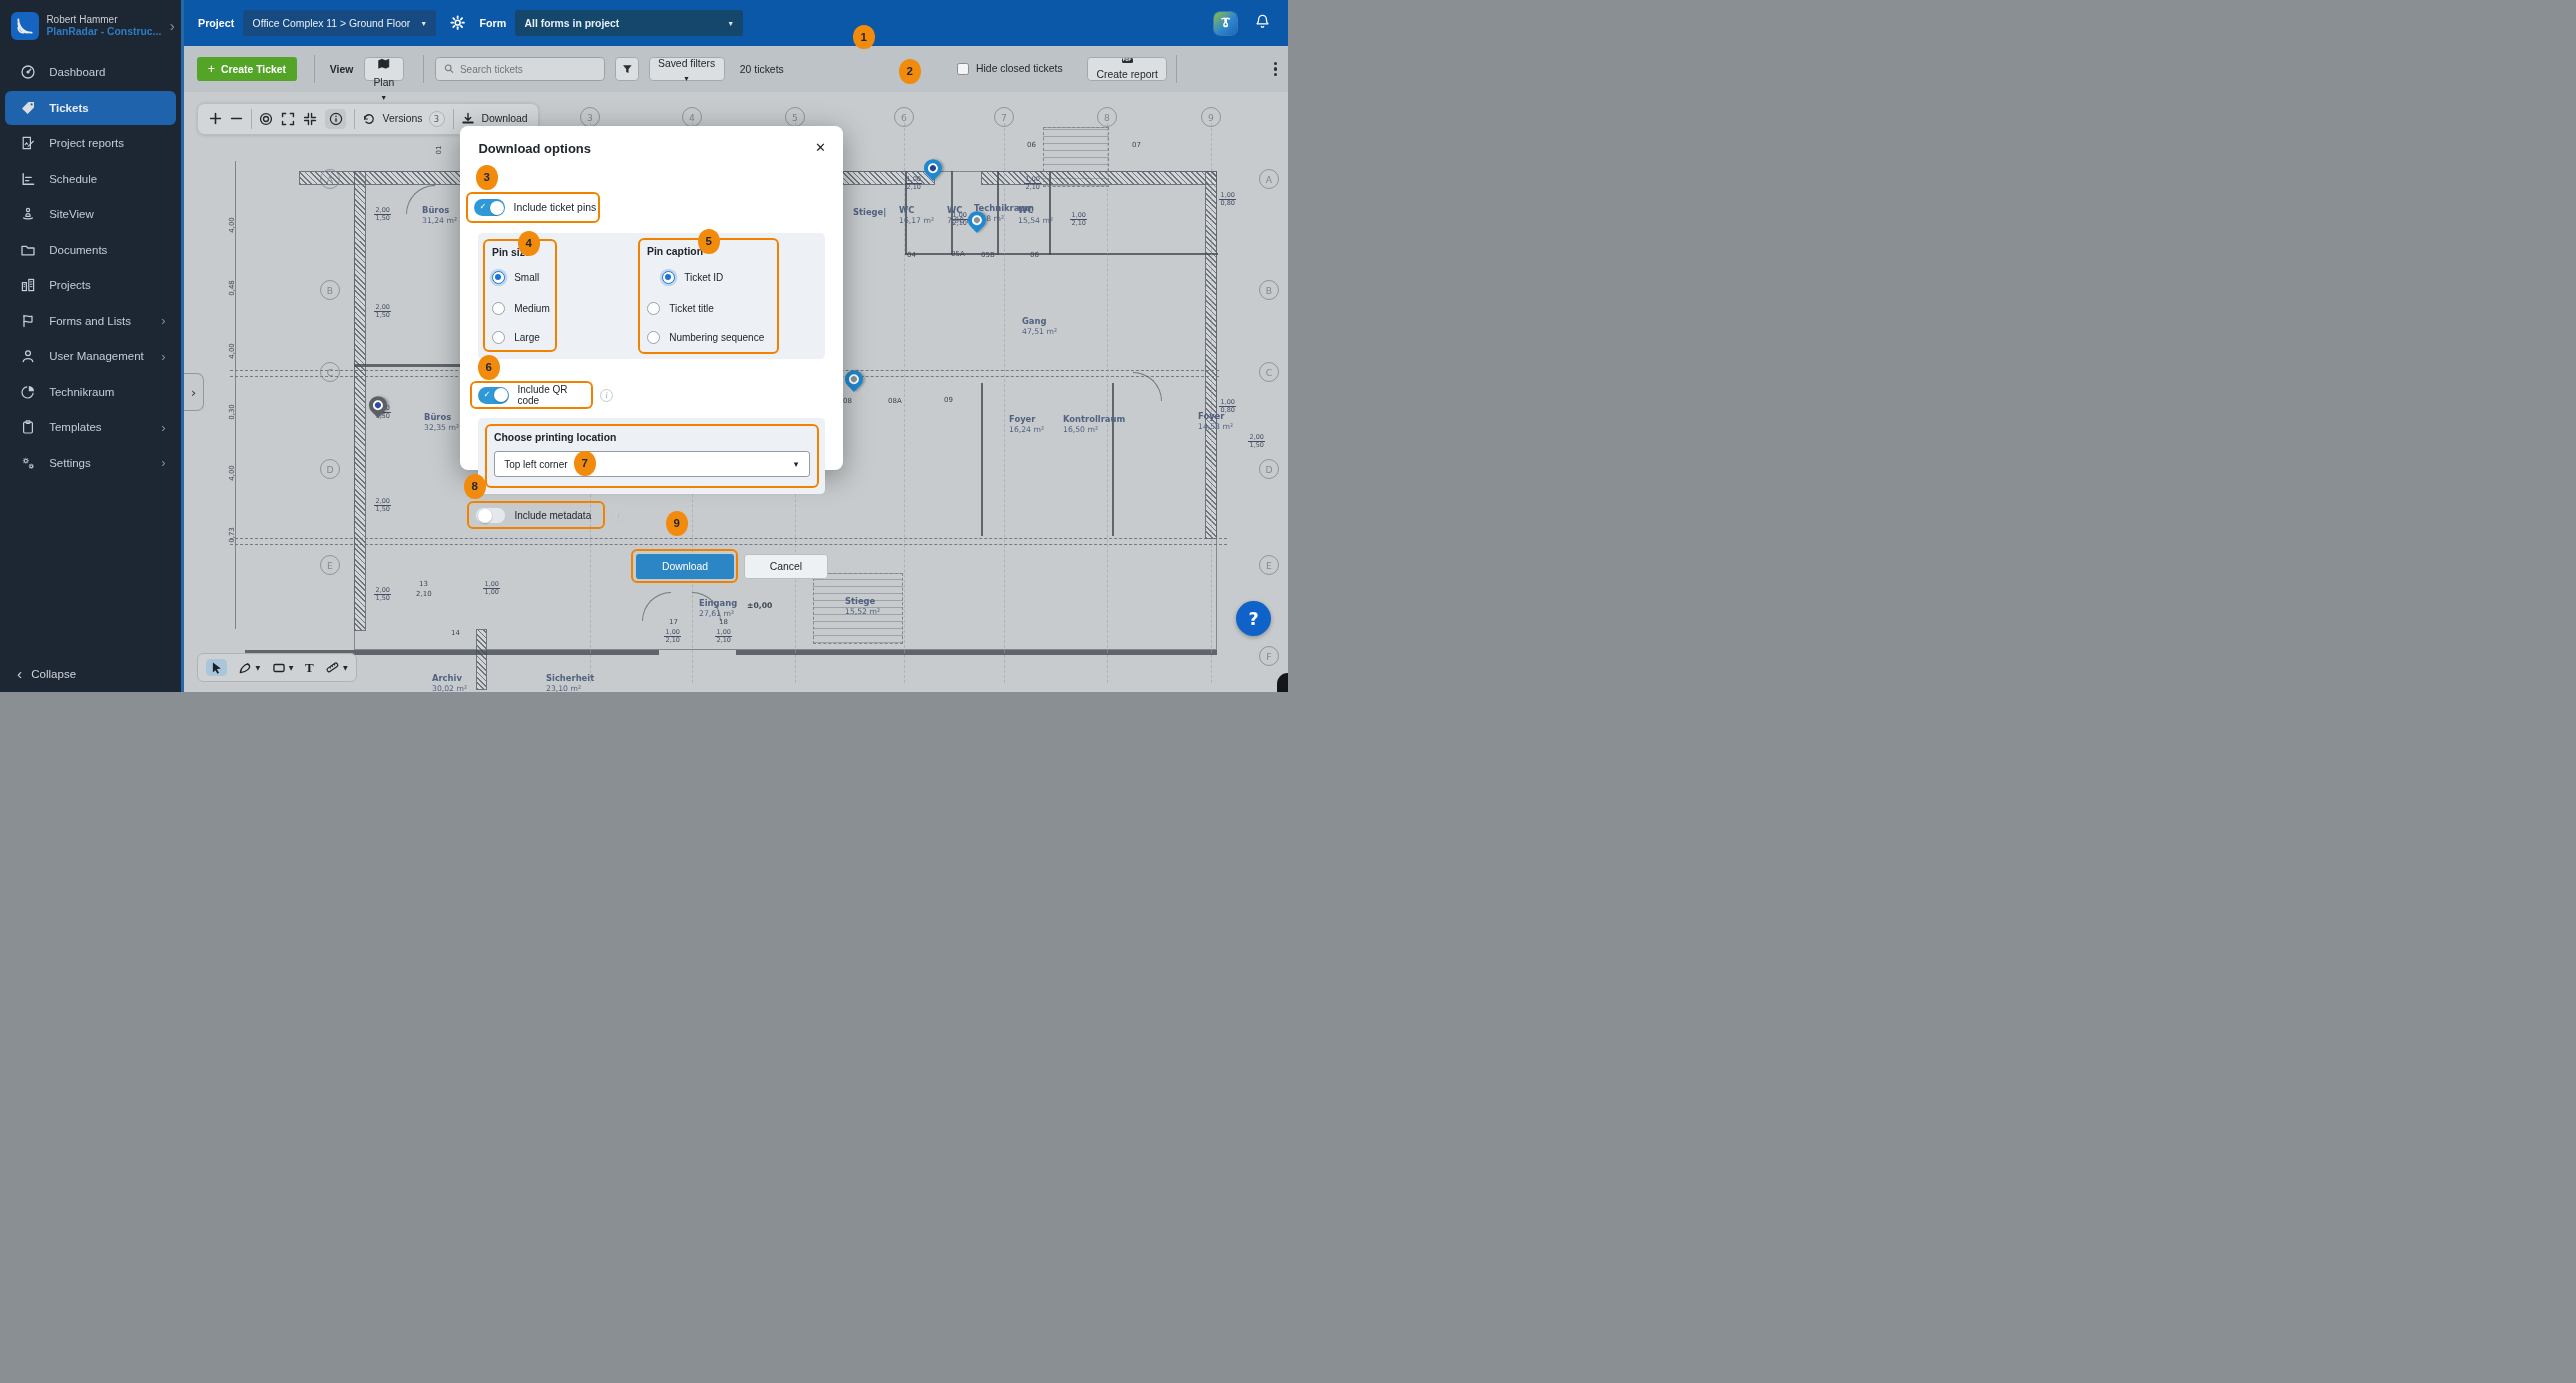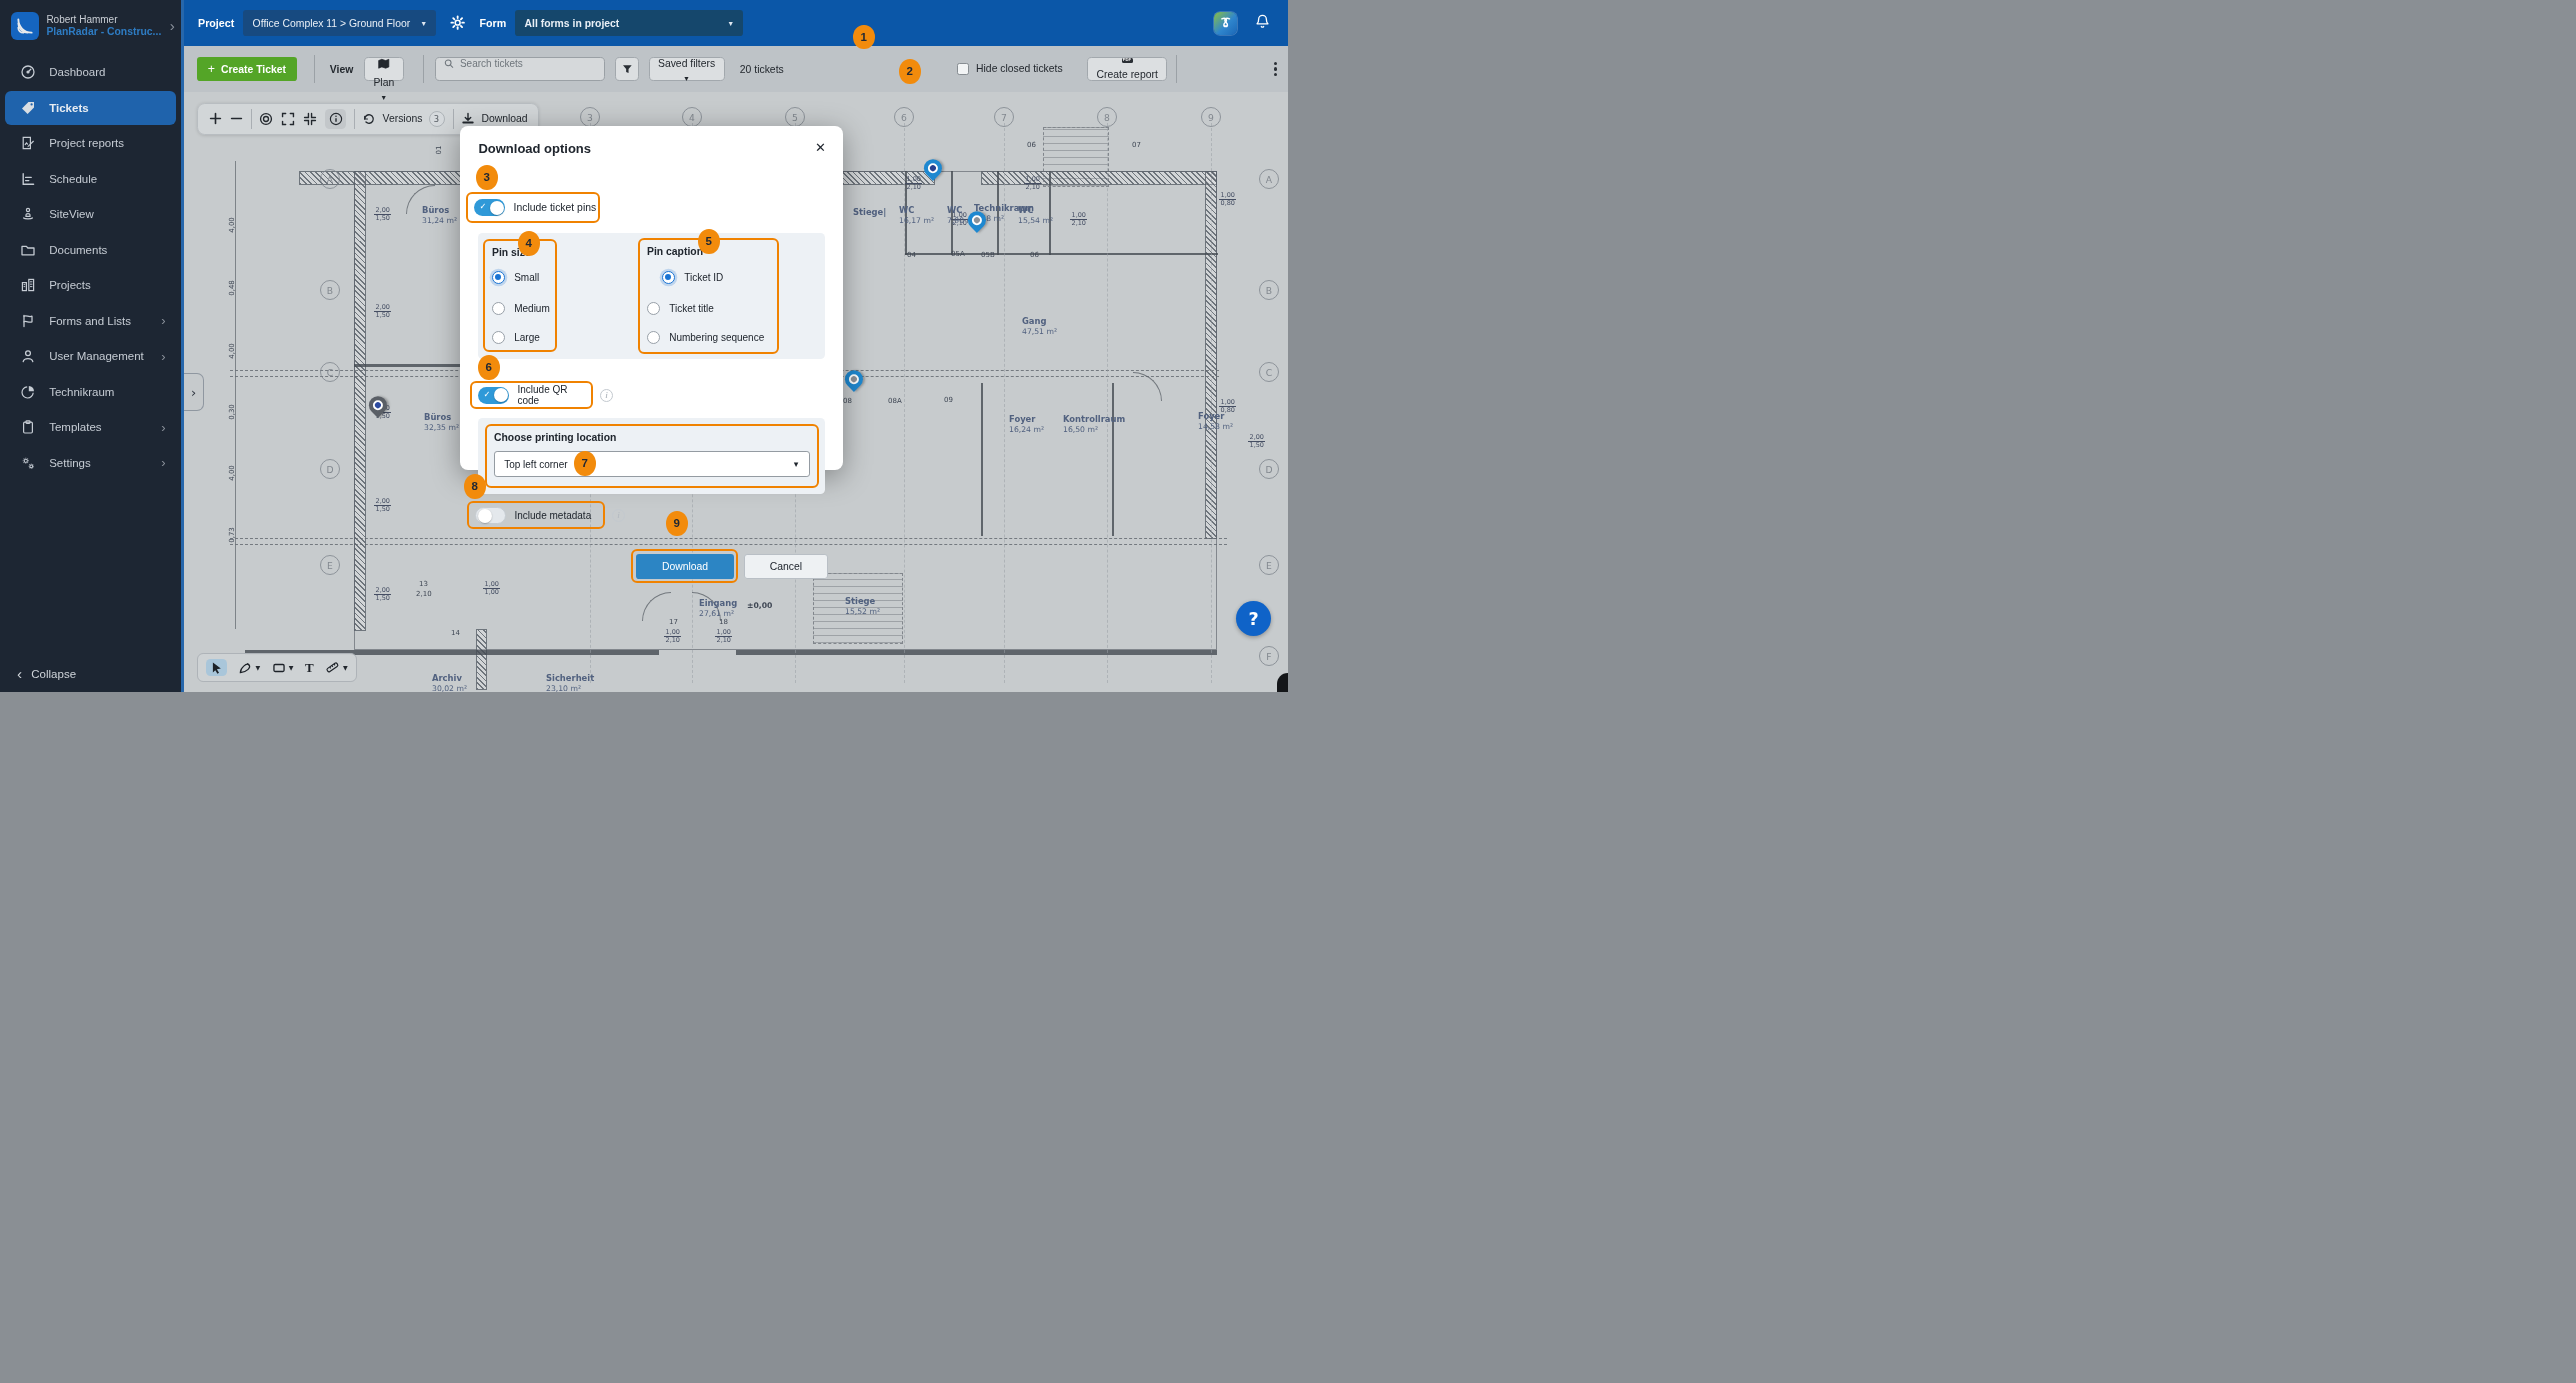--- a/index.html
+++ b/index.html
@@ -35,21 +35,21 @@
   .tb-right { margin-left:auto; display:flex; align-items:center; gap:17px; padding-right:17px; }
   .connect-ic { width:23px; height:23px; border-radius:6.1px; background:linear-gradient(135deg,#8cc044 0%,#2f86cd 55%,#1b66b6 100%); box-shadow:0 0 0 0.8px rgba(255,255,255,.25); display:flex; align-items:center; justify-content:center; cursor:pointer; }
 
   
   .toolbar2 { position:absolute; left:184px; top:46px; right:0; height:46px; background:#bec3c7; display:flex; align-items:center; z-index:15; color:#23282e; }
   .t2-sep { width:0.8px; height:28px; background:#9ba1a6; }
   .btn-green { display:flex; align-items:center; gap:6.1px; background:#54a527; color:#fff; border:none; border-radius:3.1px; height:24.5px; padding:0 10.7px; font-size:10.4px; font-weight:700; margin:0 17px 0 13px; cursor:pointer; font-family:inherit; }
   .btn-green .plus { font-size:12.3px; font-weight:400; }
   .view-lbl { font-weight:700; font-size:10.4px; margin:0 10.7px 0 15.3px; }
   .btn-lite { display:flex; align-items:center; gap:6.1px; background:#dcdfe1; border:0.8px solid #a2a8ad; border-radius:4.6px; height:24.5px; padding:0 8.4px; font-size:10.4px; color:#23282e; cursor:pointer; font-family:inherit;flex-direction:column; }
-  .search-box { display:flex; align-items:flex-start; gap:6.1px; background:#d6d9db; border:0.8px solid #9aa0a5; border-radius:4.6px; height:24.5px; width:170px; padding:0 7.7px; margin:0 10px 0 11.5px; }
+  .search-box { display:flex; align-items:center; gap:6.1px; background:#d6d9db; border:0.8px solid #9aa0a5; border-radius:4.6px; height:24.5px; width:170px; padding:0 7.7px; margin:0 10px 0 11.5px; }
   .search-box input { border:none; background:transparent; outline:none; font-size:10px; color:#3a4046; width:100%; font-family:inherit; }
   .search-box input::placeholder { color:#6f767c; }
   .icon-btn { width:24.5px; height:24.5px; display:flex; align-items:center; justify-content:center; background:#dcdfe1; border:0.8px solid #a2a8ad; border-radius:4.6px; cursor:pointer; }
   .tickets-count { font-size:10.4px; margin-left:15.3px; }
   .chk-row { display:flex; align-items:center; gap:7px; margin-left:173px; cursor:pointer; }
   .chk { width:12.3px; height:12.3px; background:#f2f4f5; border:1.2px solid #878d92; border-radius:2.3px; }
   .chk-lbl { font-size:10.4px; }
   .kebab { width:3.1px; display:flex; flex-direction:column; gap:2.3px; margin:0 10.7px 0 0; cursor:pointer; }
   .kebab i { width:3.1px; height:3.1px; border-radius:50%; background:#2a2f35; }
   .pdfic { width:10.7px; height:13px; background:#2a2f35; border-radius:1.5px; position:relative; }

